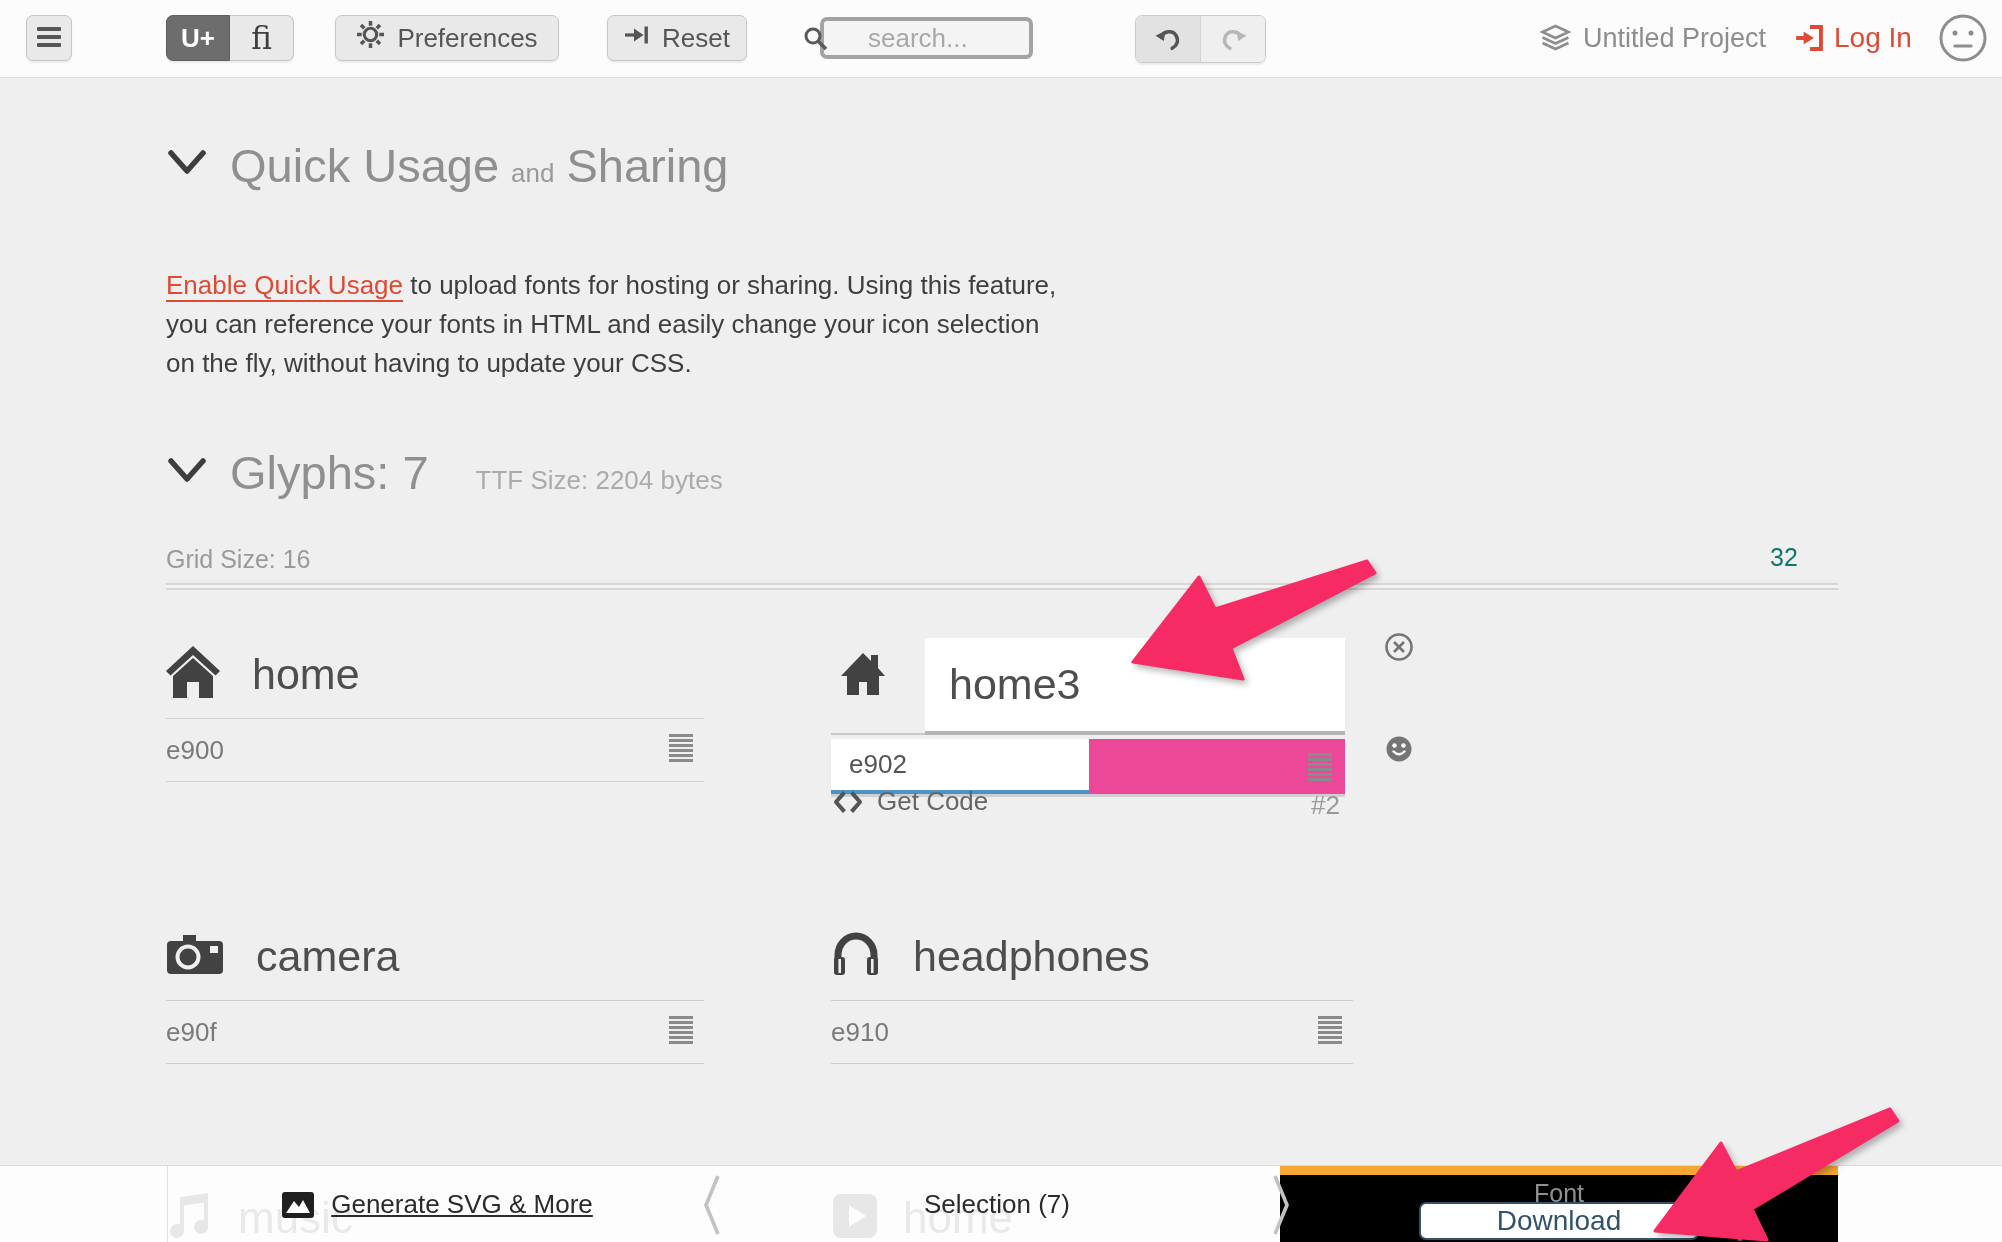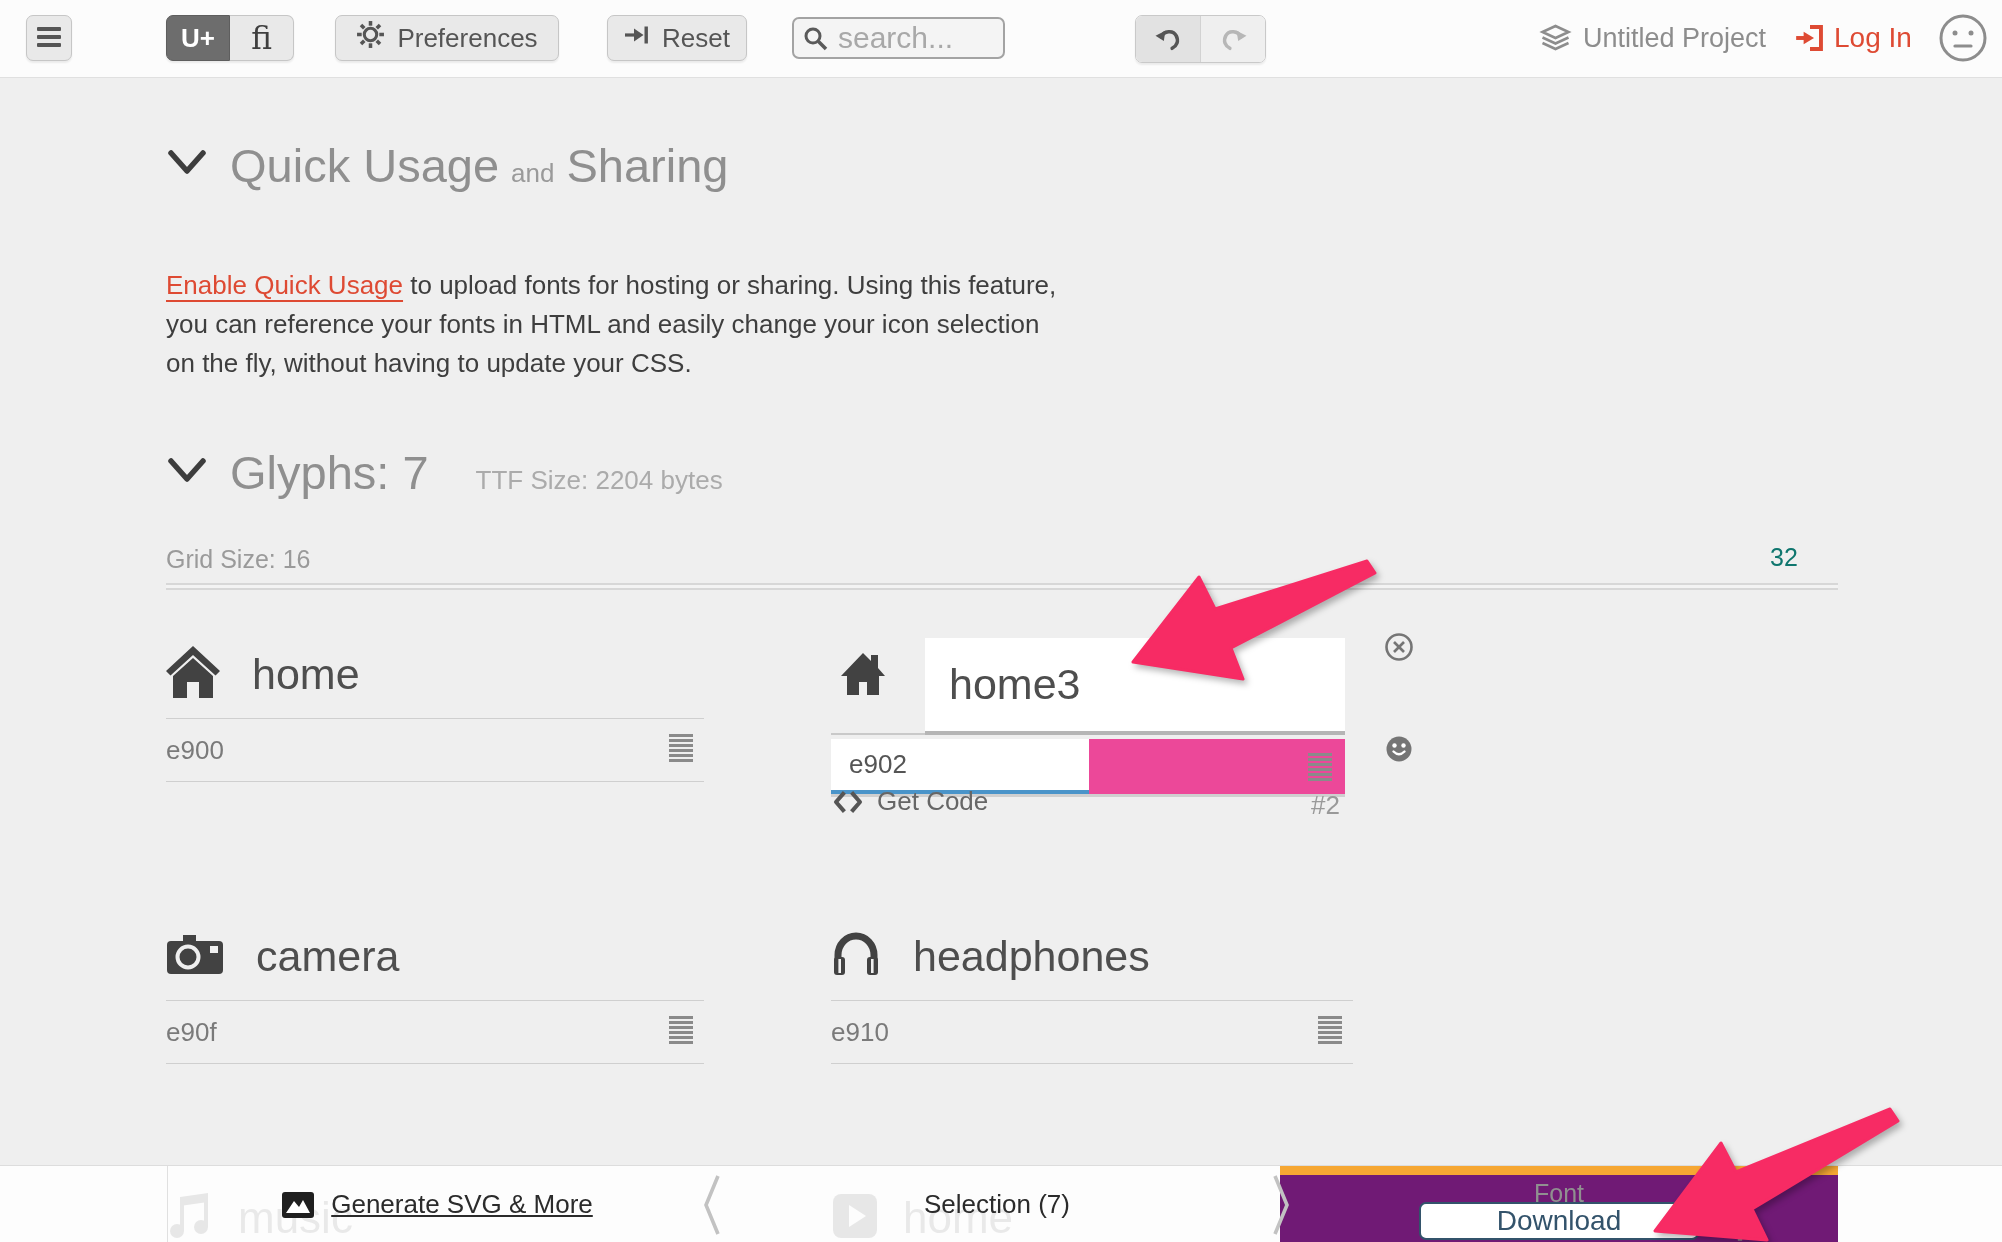--- a/index.html
+++ b/index.html
@@ -17,22 +17,22 @@
   .topbar{position:absolute;left:0;top:0;width:2002px;height:77px;background:#fcfcfc;border-bottom:1px solid #e0e0e0;z-index:6;}
   .tbtn{position:absolute;display:flex;align-items:center;justify-content:center;gap:12px;
         background:#e9e9e9;border:1px solid #c6c6c6;border-radius:7px;color:#555;
         font-size:26px;box-shadow:0 2px 2px rgba(0,0,0,.07);cursor:pointer;box-sizing:border-box;}
   .seg{position:absolute;left:166px;top:15px;display:flex;box-shadow:0 2px 2px rgba(0,0,0,.07);border-radius:7px;}
   .seg .half{width:64px;height:46px;display:flex;align-items:center;justify-content:center;box-sizing:border-box;}
   .seg .uplus{background:#6d6d6d;border:1px solid #5e5e5e;border-radius:7px 0 0 7px;color:#fff;font-size:26px;font-weight:bold;}
   .seg .fi{background:#e9e9e9;border:1px solid #c6c6c6;border-left:none;border-radius:0 7px 7px 0;color:#3f3f3f;
            font-family:"DejaVu Serif",serif;font-size:31px;}
   .searchwrap{position:absolute;left:792px;top:17px;width:213px;height:42px;}
-  .searchwrap input{width:100%;height:100%;box-sizing:border-box;border:2px solid #a3a3a3;border-radius:7px;
-        background:#f4f4f4;padding:0 10px 0 44px;font-size:30px;color:#555;font-family:"Liberation Sans",sans-serif;outline:none;}
+  .searchwrap input{width:100%;height:100%;box-sizing:border-box;border:4px solid #a3a3a3;border-radius:7px;
+        background:#f4f4f4;padding:0 10px 0 44px;font-size:26px;color:#555;font-family:"Liberation Sans",sans-serif;outline:none;margin-left:28px;}
   .searchwrap input::placeholder{color:#a8a8a8;}
   .searchwrap svg{position:absolute;left:11px;top:9px;}
   .undoredo{position:absolute;left:1135px;top:15px;display:flex;border:1px solid #c9c9c9;border-radius:7px;
             box-shadow:0 2px 2px rgba(0,0,0,.07);overflow:hidden;}
   .undoredo .ur{width:64px;height:46px;display:flex;align-items:center;justify-content:center;}
   .undoredo .undo{background:#e2e2e2;color:#555;border-right:1px solid #d2d2d2;}
   .undoredo .redo{background:#efefef;color:#b7b7b7;}
   .projlink{position:absolute;left:1539px;top:15px;height:46px;display:flex;align-items:center;gap:11px;
             color:#8d8d8d;font-size:27px;cursor:pointer;}
   .loginlink{position:absolute;left:1795px;top:15px;height:46px;display:flex;align-items:center;gap:9px;
@@ -82,21 +82,21 @@
   .ghost{position:absolute;top:1192px;display:flex;align-items:center;gap:24px;color:#3f3f3f;z-index:1;}
   .ghost .gname{font-size:44px;color:#4e4e4e;}
 
   
   .footer{position:absolute;left:0;top:1165px;width:2002px;height:77px;background:rgba(255,255,255,0.88);
           border-top:1px solid #ddd;z-index:5;box-sizing:border-box;}
   .fdivider{position:absolute;left:167px;top:0;width:1px;height:77px;background:#e0e0e0;}
   .fsection{position:absolute;top:0;height:77px;display:flex;align-items:center;justify-content:center;
             gap:16px;font-size:26px;color:#2b2b2b;cursor:pointer;}
   .fchev{position:absolute;top:8px;cursor:pointer;}
-  .fontpanel{position:absolute;left:1280px;top:0;width:558px;height:77px;background:#701a75;}
+  .fontpanel{position:absolute;left:1280px;top:0;width:558px;height:77px;background:#000000;}
   .fontbar{position:absolute;left:0;top:0;width:558px;height:9px;background:var(--accent-orange);}
   .fontlabel{position:absolute;left:0;top:13px;width:558px;text-align:center;font-size:25px;color:#909090;}
   .dlbtn{position:absolute;left:139px;top:36px;width:280px;height:38px;background:#fff;
          border:2px solid var(--download-blue);border-radius:7px;color:var(--download-blue);
          font-size:28px;display:flex;align-items:center;justify-content:center;cursor:pointer;box-sizing:border-box;}
   .geargh{position:absolute;left:1722px;top:40px;color:#8f8f8f;}
 
   
   .arrows{position:absolute;left:0;top:0;z-index:10;pointer-events:none;}
   .arrow{fill:var(--accent-pink);stroke:var(--accent-pink);stroke-width:3;stroke-linejoin:round;

